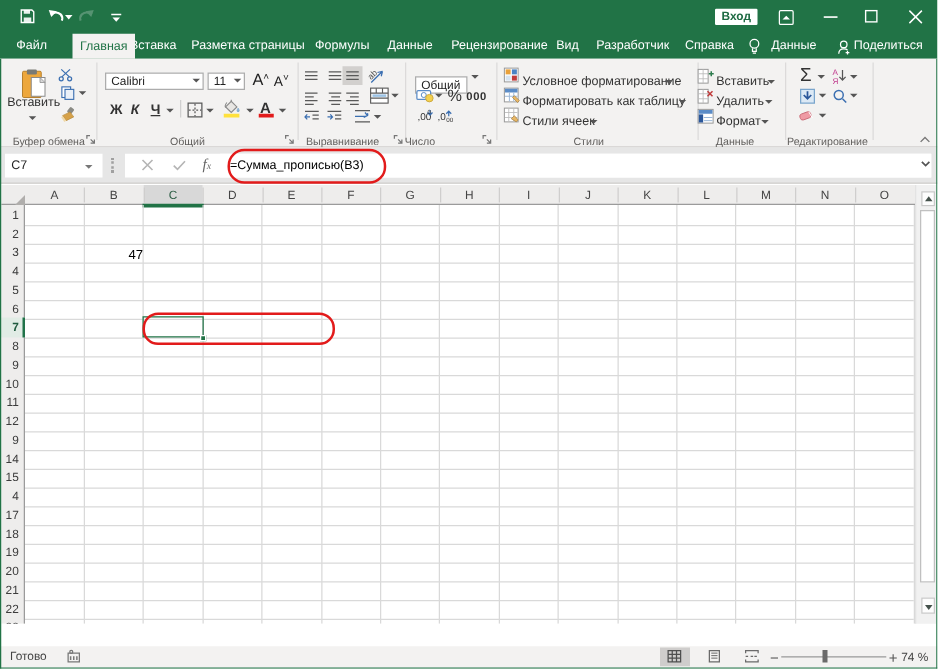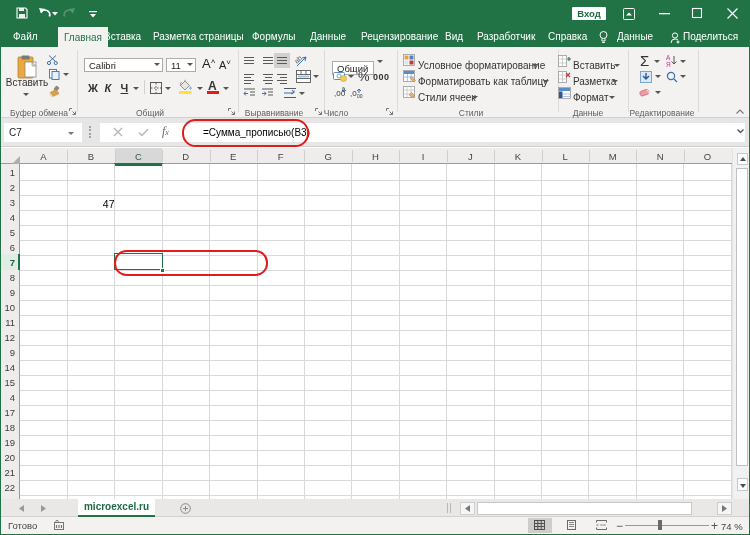--- a/index.html
+++ b/index.html
@@ -294,21 +294,21 @@
       <path d="M0.5 4 h8 M0.5 8 h8 M4.5 0.5 v11" stroke="#bbb" stroke-width="0.7"></path>
       <path d="M9 4 h4 m-2 -2 v4" stroke="#2f7d4f" stroke-width="1.2"></path>
     </svg>
     <div class="rtext" style="left:573px;top:13px">Вставить</div>
     <div class="dd" style="left:614px;top:17px"></div>
     <svg class="ab" style="left:558px;top:24px" width="13" height="12" viewBox="0 0 13 12">
       <rect x="0.5" y="0.5" width="8" height="11" fill="#fff" stroke="#999" stroke-width="0.8"></rect>
       <path d="M0.5 4 h8 M0.5 8 h8 M4.5 0.5 v11" stroke="#bbb" stroke-width="0.7"></path>
       <path d="M8 2 l4 4 m0 -4 l-4 4" stroke="#c13b3b" stroke-width="1.2"></path>
     </svg>
-    <div class="rtext" style="left:573px;top:29px">Разметка</div>
+    <div class="rtext" style="left:573px;top:29px">Удалить</div>
     <div class="dd" style="left:612px;top:33px"></div>
     <svg class="ab" style="left:558px;top:40px" width="13" height="12" viewBox="0 0 13 12">
       <rect x="0.5" y="0.5" width="12" height="11" fill="#fff" stroke="#999" stroke-width="0.8"></rect>
       <rect x="1" y="1" width="11" height="3" fill="#5b8cc7"></rect>
         <rect x="1" y="4.5" width="3.5" height="6.5" fill="#2b579a"></rect>
       <path d="M5 7 h7 M5 9.5 h7" stroke="#9cb8d8" stroke-width="0.8"></path>
     </svg>
     <div class="rtext" style="left:573px;top:45px">Формат</div>
     <div class="dd" style="left:609px;top:49px"></div>
     <div class="glabel" style="left:588px">Данные</div>
@@ -348,21 +348,21 @@
     <div class="dd" style="left:68px;top:14px;border-top-color:#777"></div>
     <div class="ab" style="left:89px;top:8px;width:0;height:12px;border-left:2px dotted #a0a0a0"></div>
     <div id="fxfield"></div>
     <svg class="ab" style="left:113px;top:9px" width="10" height="10" viewBox="0 0 10 10" stroke="#b5b5b5" stroke-width="1.3">
         <path d="M1 1 L9 9 M9 1 L1 9"></path>
       </svg>
     <svg class="ab" style="left:138px;top:10px" width="11" height="9" viewBox="0 0 11 9" stroke="#b5b5b5" fill="none" stroke-width="1.3">
         <path d="M1 4.5 L4 7.5 L10 1"></path>
       </svg>
     <div class="ab" style="left:162px;top:6px;font-size:12px;font-style:italic;color:#666;font-family:'Liberation Serif',serif">f<span style="font-size:8px">x</span></div>
-    <div id="ffield"><span style="margin-left:27px">=Сумма_прописью(B3)</span></div>
+    <div id="ffield"><span style="margin-left:8px">=Сумма_прописью(B3)</span></div>
     <div class="ab" style="left:182px;top:1px;width:126.5px;height:27.5px;border:2.6px solid #e21b1b;border-radius:13.5px"></div>
     <svg class="ab" style="left:736.5px;top:10.5px" width="7" height="5" viewBox="0 0 7 5" fill="none" stroke="#555" stroke-width="1.4">
         <path d="M0.5 0.5 L3.5 3.5 L6.5 0.5"></path>
       </svg>
   </div>
   <div class="ab" id="sheet">
     <div id="chead">
       <div class="ab" style="left:113.66px;top:0;width:47.43px;height:16px;background:#d8d8d8"></div>
       <span class="hl" style="left:18.8px">A</span>
         <span class="hl" style="left:66.23px">B</span>
@@ -471,44 +471,20 @@
     <div class="ab" style="left:3.5px;top:4.5px;width:11.5px;height:12px;background:#fdfdfd;border:1px solid #c9c9c9"></div>
     <svg class="ab" style="left:6.5px;top:9px" width="6" height="4" viewBox="0 0 6 4">
         <path d="M0 4 L3 0 L6 4z" fill="#44514b"></path>
       </svg>
     <div class="ab" style="left:2.5px;top:20px;width:12.5px;height:298px;background:#fff;border:1px solid #c0c0c0"></div>
     <div class="ab" style="left:3.5px;top:330px;width:11.5px;height:13px;background:#fdfdfd;border:1px solid #c9c9c9"></div>
     <svg class="ab" style="left:6.5px;top:335.5px" width="6" height="4" viewBox="0 0 6 4">
         <path d="M0 0 L3 4 L6 0z" fill="#44514b"></path>
       </svg>
   </div>
-  <div class="ab" id="tabbar">
-    <svg class="ab" style="left:19px;top:6px" width="6" height="7" viewBox="0 0 6 7">
-        <path d="M5 0 L0 3.5 L5 7z" fill="#9a9a9a"></path>
-      </svg>
-    <svg class="ab" style="left:40px;top:6px" width="6" height="7" viewBox="0 0 6 7">
-        <path d="M1 0 L6 3.5 L1 7z" fill="#9a9a9a"></path>
-      </svg>
-    <div id="stab">microexcel.ru</div>
-    <svg class="ab" style="left:180px;top:4px" width="11" height="11" viewBox="0 0 11 11" fill="none" stroke="#8a8a8a" stroke-width="1">
-        <circle cx="5.5" cy="5.5" r="4.8"></circle>
-        <path d="M5.5 3 v5 M3 5.5 h5"></path>
-      </svg>
-    <div class="ab" style="left:447px;top:4px;width:1px;height:10px;background:#b8b8b8"></div>
-    <div class="ab" style="left:450px;top:4px;width:1px;height:10px;background:#b8b8b8"></div>
-    <div class="ab" style="left:460px;top:2.5px;width:15px;height:13.5px;background:#f6f6f6;border:1px solid #cfcfcf"></div>
-    <svg class="ab" style="left:465px;top:6px" width="5" height="7" viewBox="0 0 5 7">
-        <path d="M5 0 L0 3.5 L5 7z" fill="#777"></path>
-      </svg>
-    <div class="ab" style="left:477px;top:2.5px;width:215px;height:13.5px;background:#fff;border:1px solid #c8c8c8"></div>
-    <div class="ab" style="left:717px;top:2.5px;width:15px;height:13.5px;background:#f6f6f6;border:1px solid #cfcfcf"></div>
-    <svg class="ab" style="left:722px;top:6px" width="5" height="7" viewBox="0 0 5 7">
-        <path d="M0 0 L5 3.5 L0 7z" fill="#777"></path>
-      </svg>
-  </div>
   <div class="ab" id="status">
     <div class="ab" style="left:8px;top:3px">Готово</div>
     <svg class="ab" style="left:54px;top:3px" width="10" height="10" viewBox="0 0 10 10" fill="none" stroke="#777" stroke-width="1">
         <rect x="0.5" y="2.5" width="9" height="7"></rect>
         <circle cx="3" cy="1.5" r="1.2"></circle>
         <path d="M2.5 5 v3 M5 5 v3 M7.5 5 v3" stroke-width="1.2"></path>
       </svg>
     <div class="ab" style="left:528px;top:0.5px;width:24px;height:15px;background:#cfcdcc"></div>
     <svg class="ab" style="left:534px;top:3px" width="11" height="10" viewBox="0 0 11 10" stroke="#4f4f4f" fill="none" stroke-width="1">
         <rect x="0.5" y="0.5" width="10" height="9"></rect>

